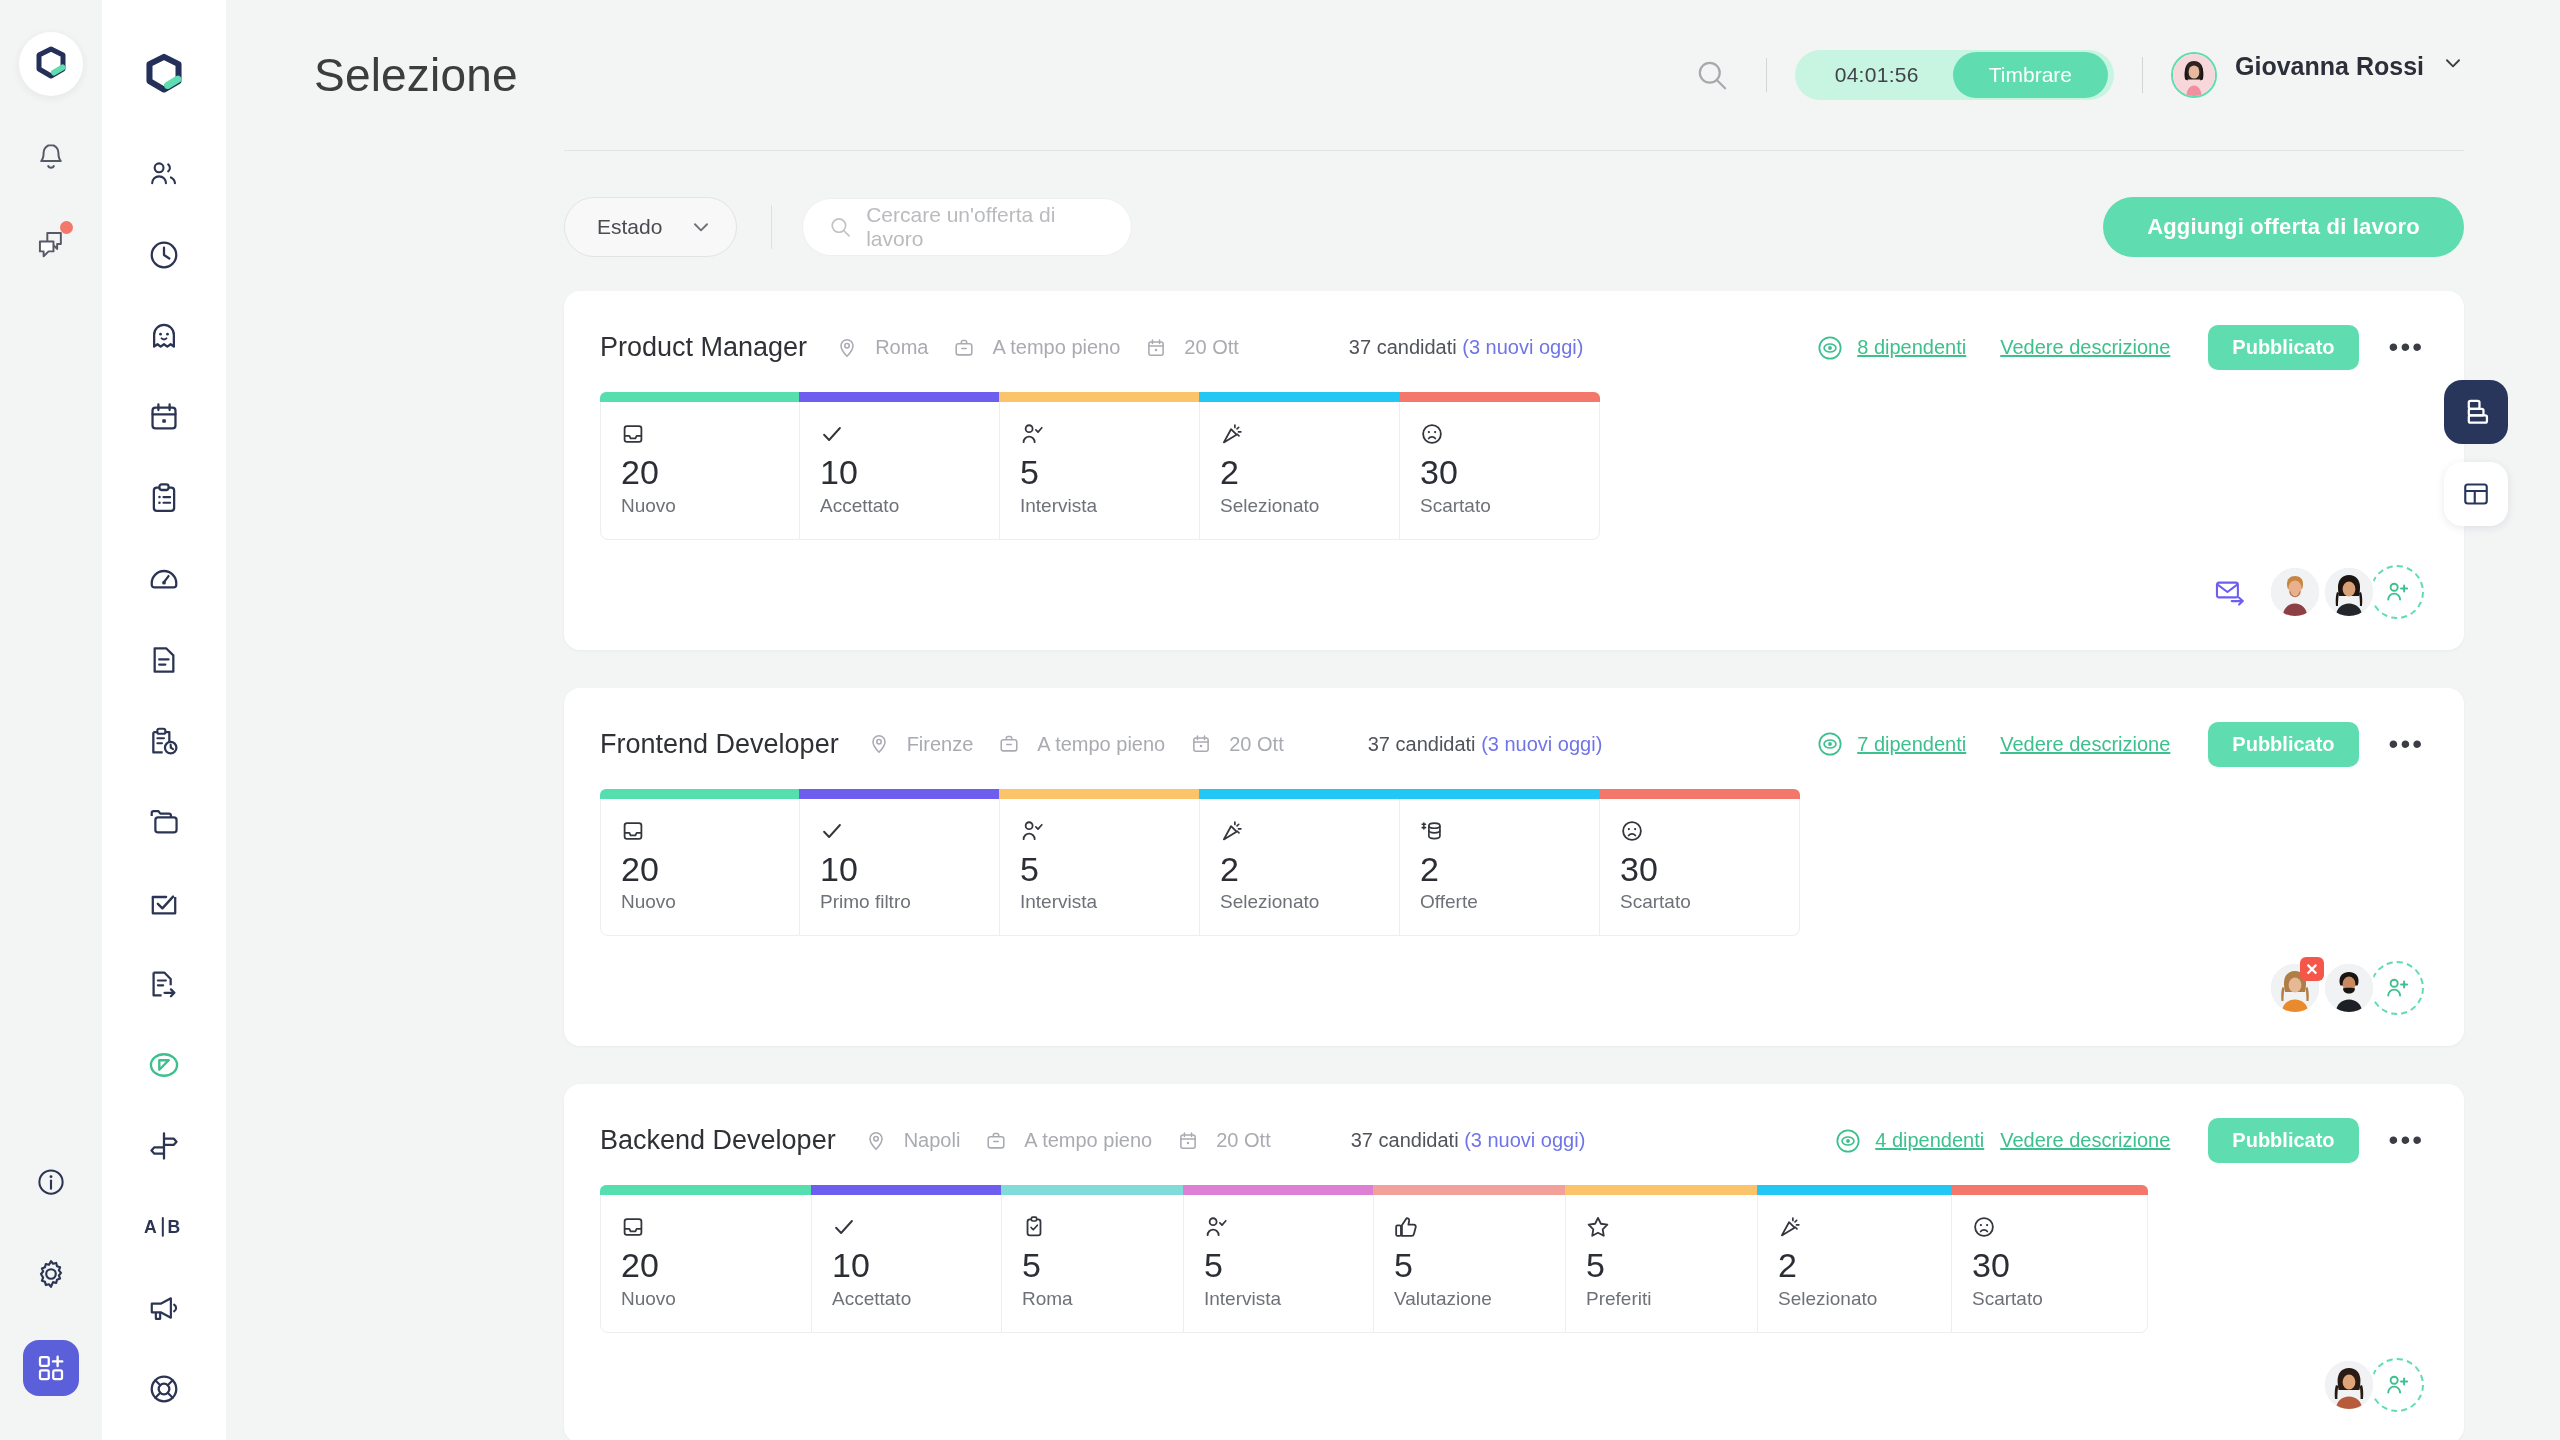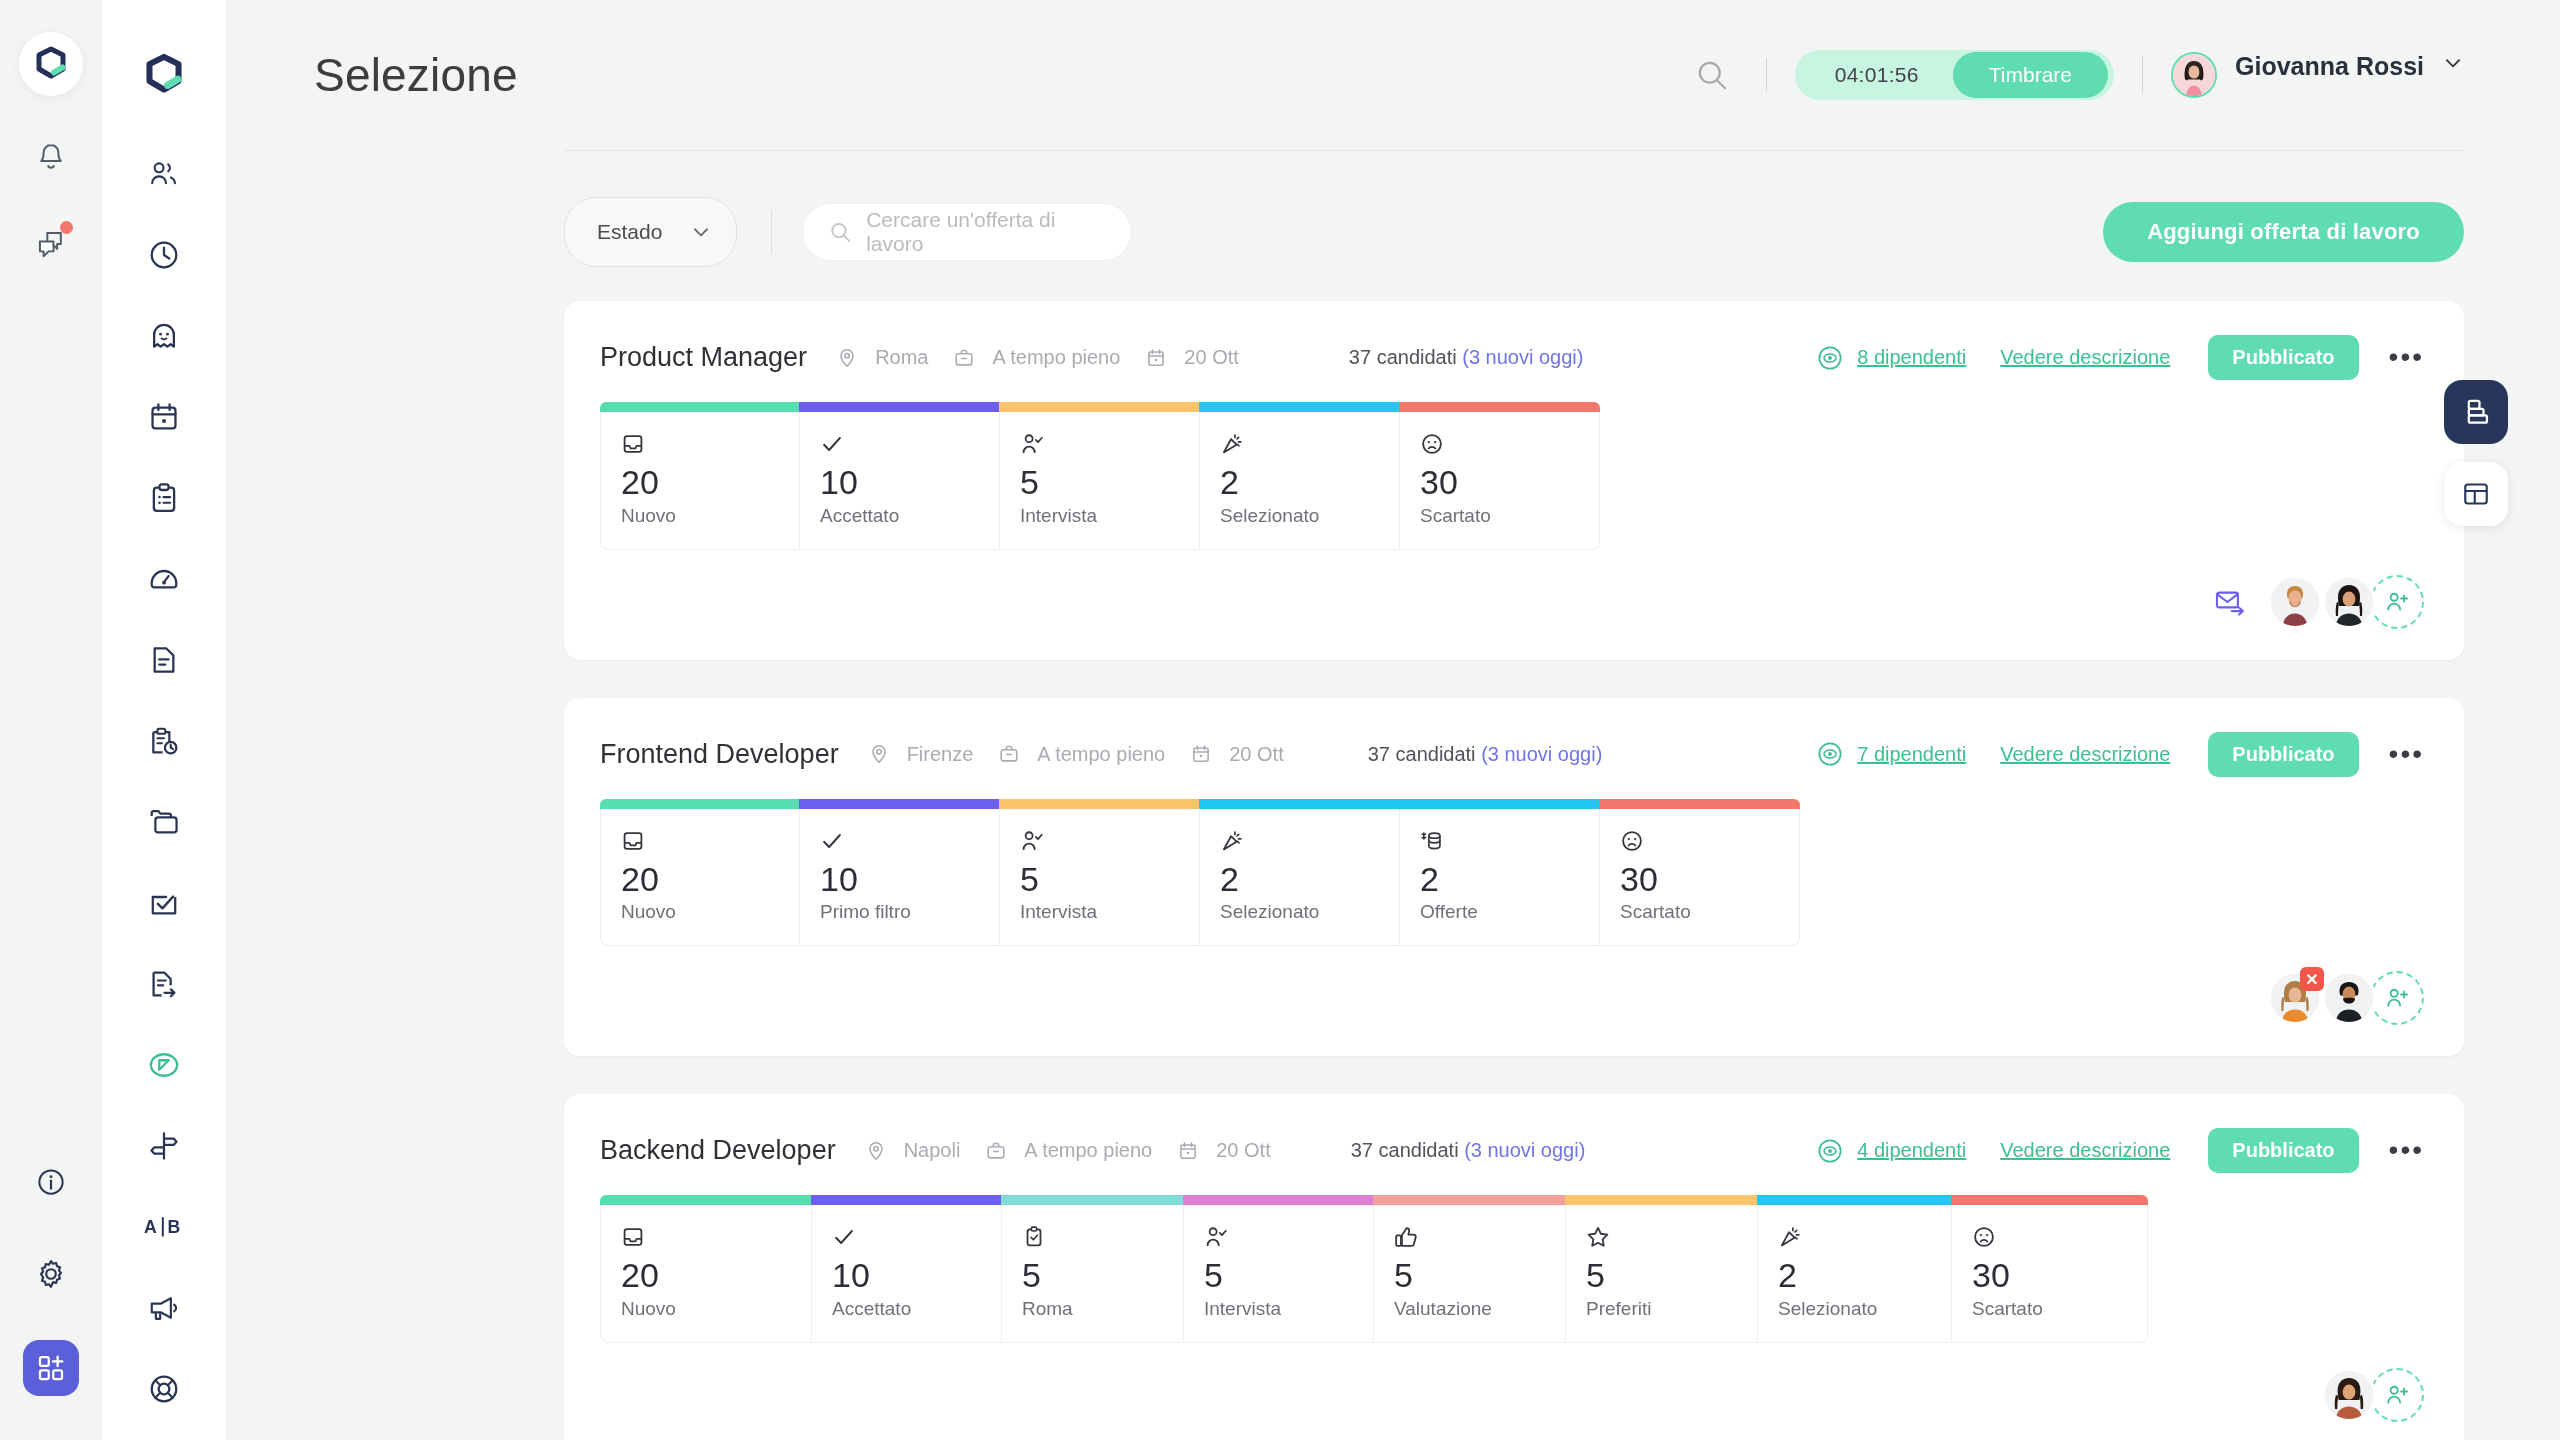--- a/index.html
+++ b/index.html
@@ -86,21 +86,21 @@
     content:''; position: absolute; left: -32px; right: -34px; bottom: 0;
     height: 5px; background: #3cc08e; border-radius: 3px;
   }
   .tabs-rule { height: 1px; background: #e2e4e5; margin: 0 96px 0 338px; }
 
   
   .filterbar {
     display: flex; align-items: center; padding: 46px 96px 0 338px; position: relative;
   }
   .select-pill {
-    height: 70px; min-width: 168px; border: 1px solid #e1e3e5; border-radius: 32px;
+    height: 60px; min-width: 168px; border: 1px solid #e1e3e5; border-radius: 32px;
     background: #f8f8f8; display: flex; align-items: center; justify-content: space-between;
     padding: 0 24px 0 32px; cursor: pointer;
   }
   .select-label { font-size: 21px; color: #4a4c52; }
   .filter-div { width: 1px; height: 44px; background: #dddfe1; margin: 0 30px 0 34px; }
   .search-pill {
     height: 58px; width: 330px; border-radius: 32px; background: #ffffff;
     display: flex; align-items: center; gap: 14px; padding: 0 26px;
     border: 1px solid #efefef;
   }
@@ -771,21 +771,21 @@
           </div>
 
           <div class="head-right">
             <span class="eye-wrap">
               <svg width="26" height="26" viewBox="0 0 22 22">
                 <circle cx="11" cy="11" r="9" fill="none" stroke="#3cc08e" stroke-width="1.5"></circle>
                 <ellipse cx="11" cy="11" rx="5" ry="3.4" fill="none" stroke="#3cc08e" stroke-width="1.4"></ellipse>
                 <circle cx="11" cy="11" r="1.6" fill="#3cc08e"></circle>
               </svg>
             </span>
-            <span class="link-green" style="margin-right:34px">4 dipendenti</span>
+            <span class="link-green" style="margin-right:16px">4 dipendenti</span>
             <span class="link-green">Vedere descrizione</span>
             <span class="status-chip">Pubblicato</span>
             <span class="kebab">•••</span>
           </div>
         </div>
 
         <div class="pipeline">
           <div class="stage" style="width:212px">
             <div class="stage-bar" style="background:#55dfae"></div>
             <div class="stage-icon">

